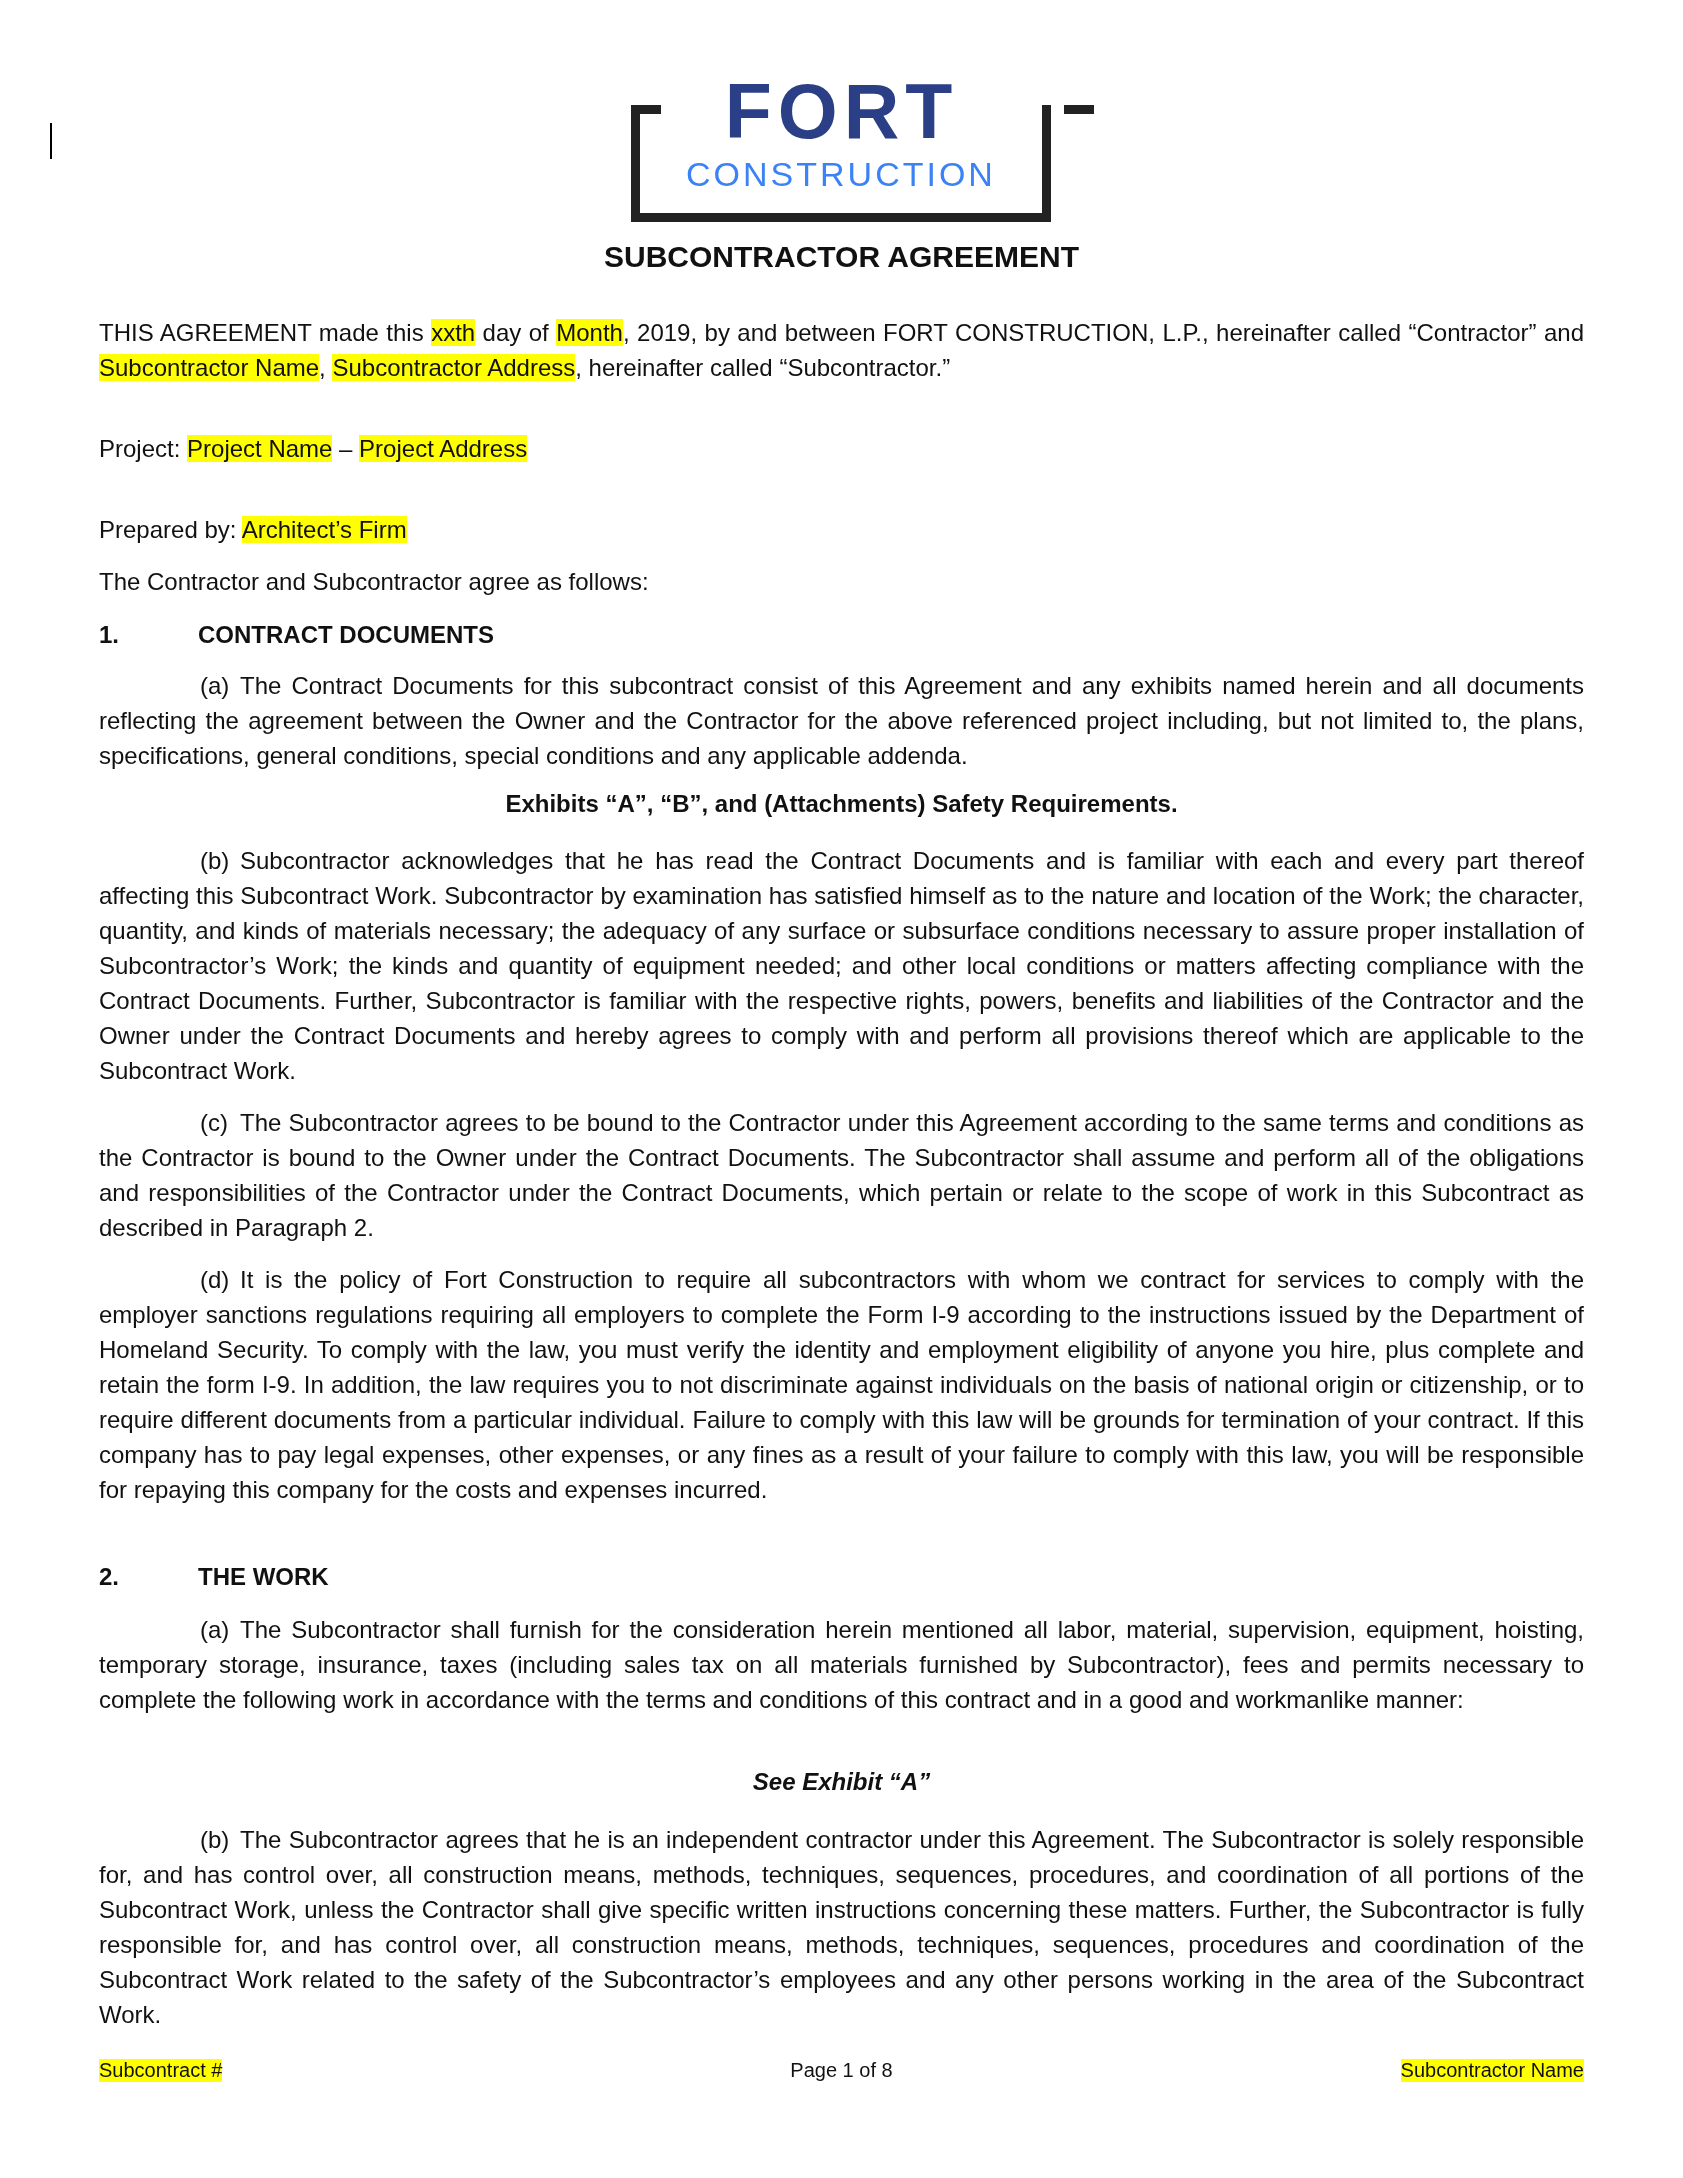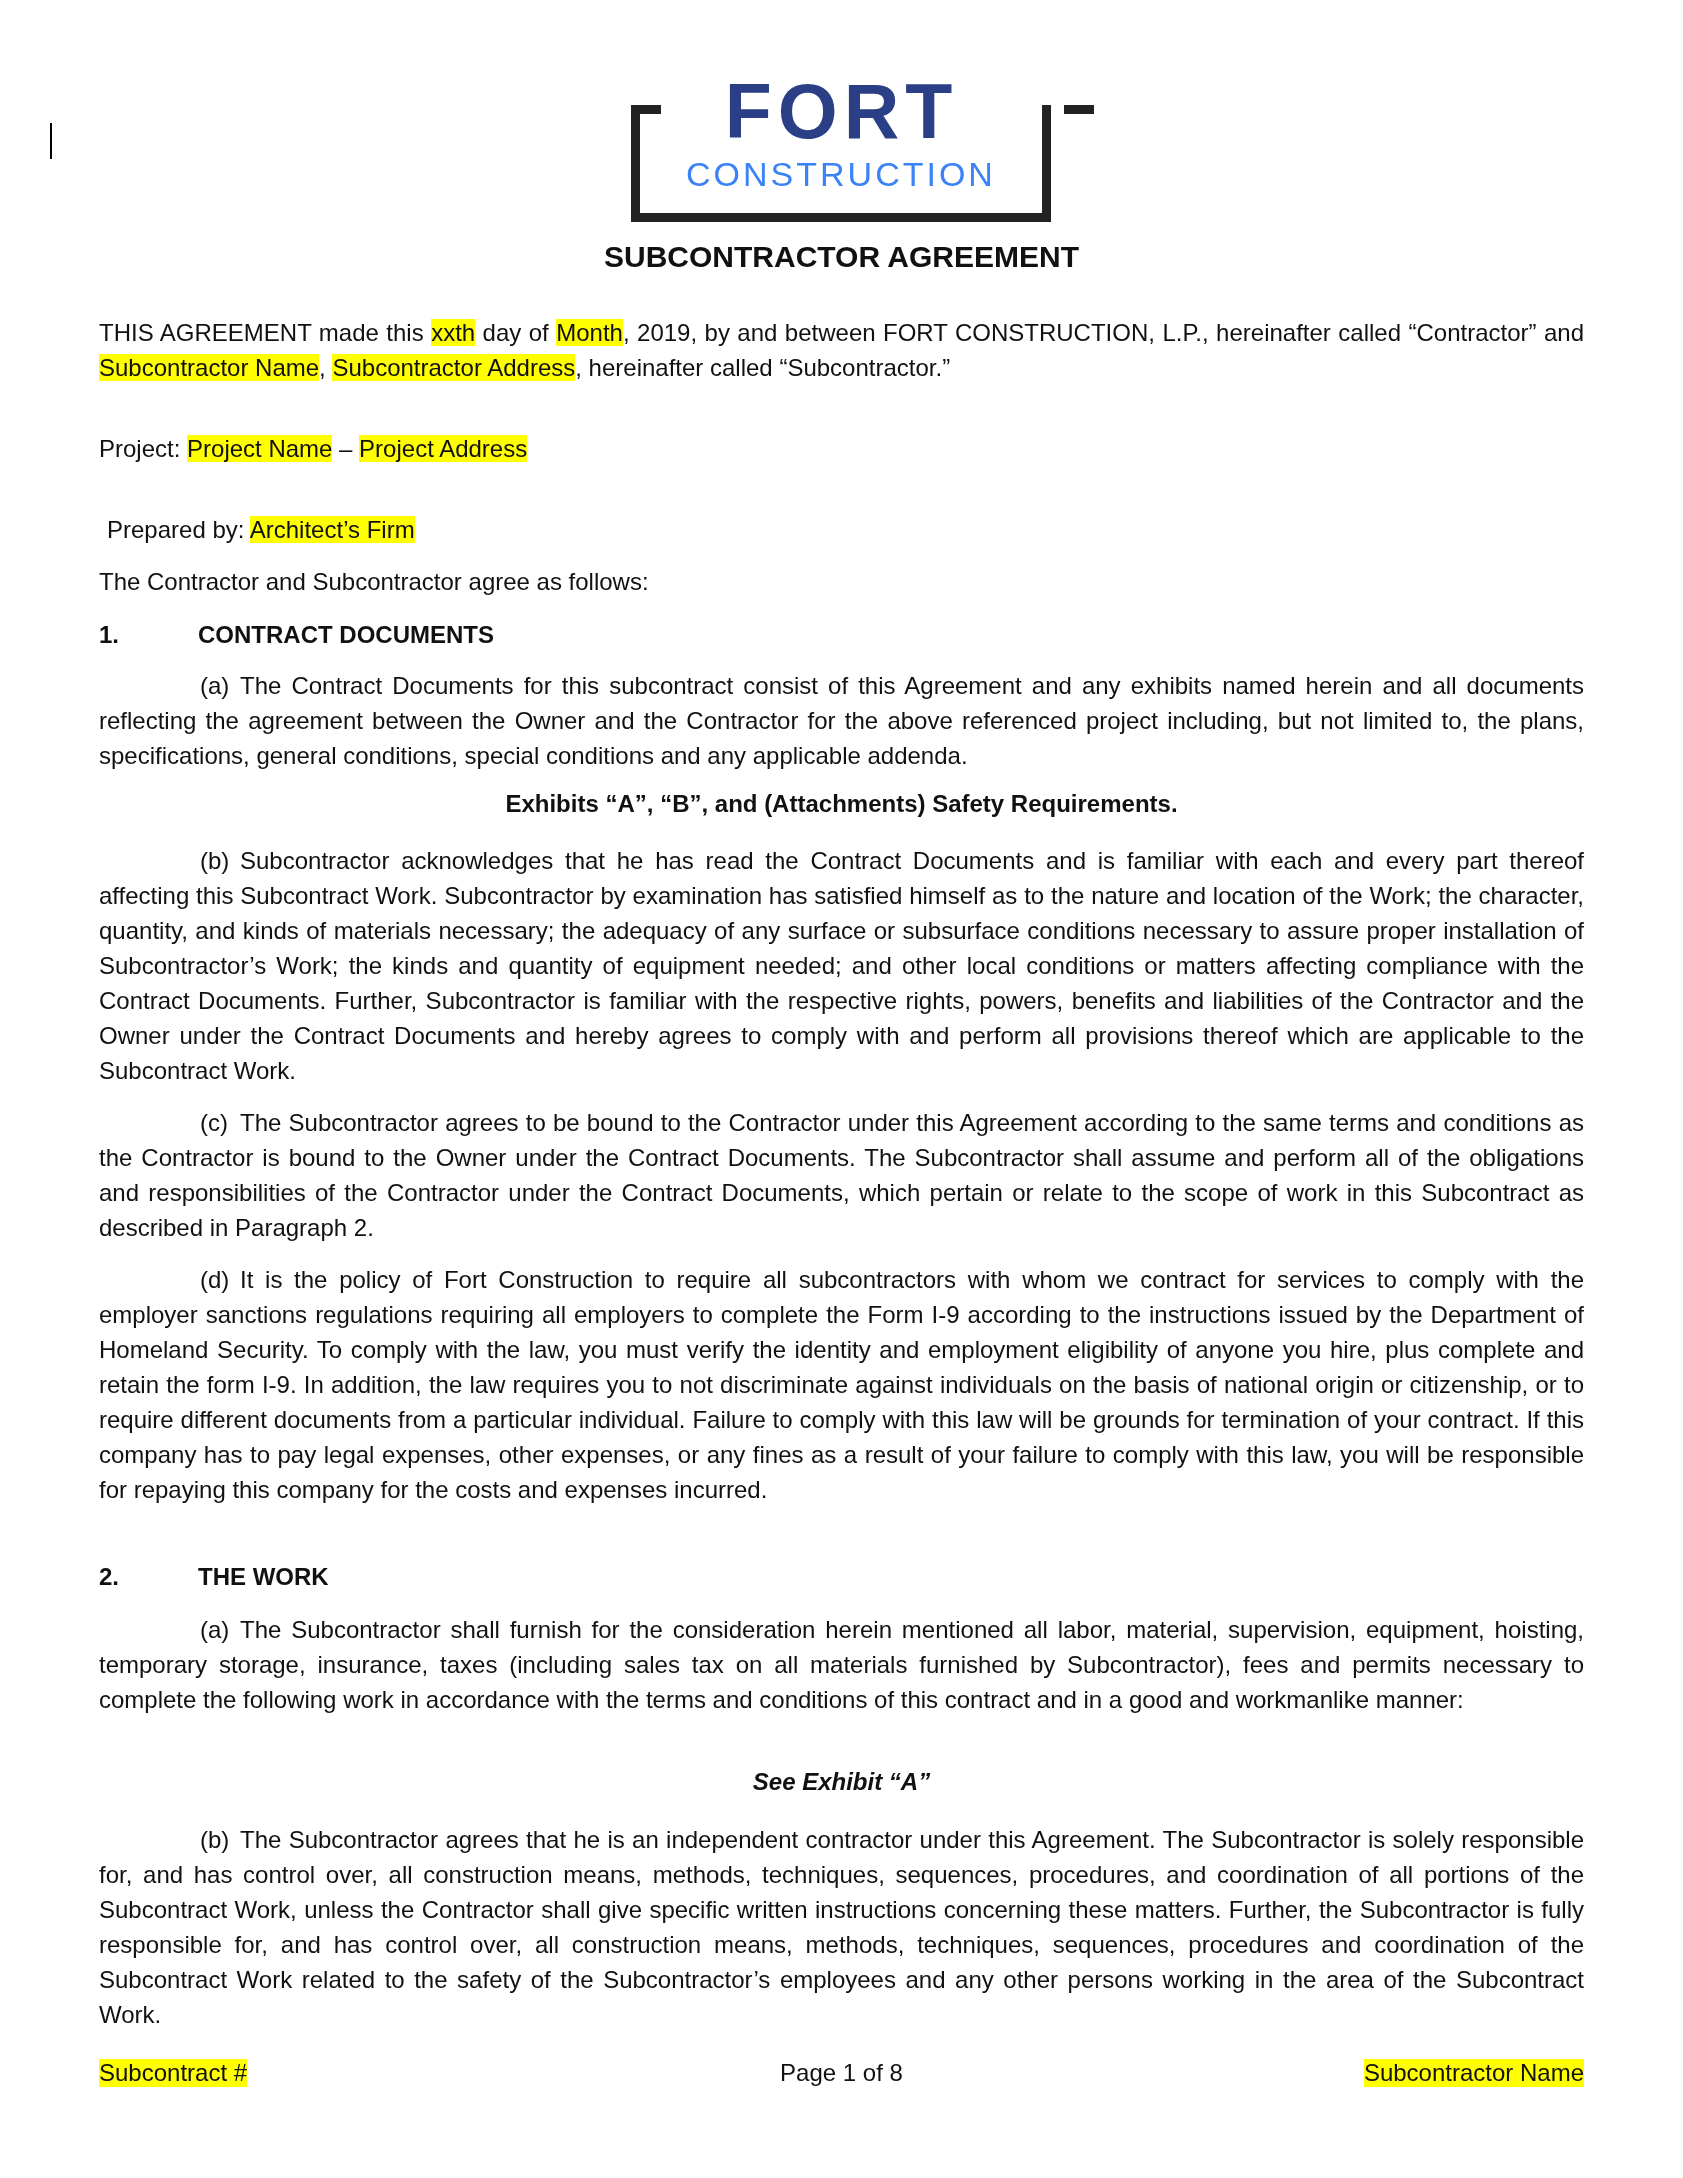--- a/index.html
+++ b/index.html
@@ -19,21 +19,21 @@
   .title { position: absolute; left: 0; width: 1683px; top: 240px; text-align: center;
            font-size: 30px; font-weight: bold; }
   .p { position: absolute; left: 99px; width: 1485px; font-size: 24px; line-height: 35px; }
   .just { text-align: justify; text-align-last: left; }
   .hl { background: #ffff00; }
   .ind { display: inline-block; width: 141px; padding-left: 101px; box-sizing: border-box; }
   .sec { position: absolute; left: 99px; font-size: 24px; font-weight: bold; line-height: 35px; }
   .sec .num { display: inline-block; width: 99px; }
   .center { position: absolute; left: 0; width: 1683px; text-align: center; font-size: 24px; font-weight: bold; }
   .italic { font-style: italic; }
-  .footer { position: absolute; left: 99px; width: 1485px; top: 2059px; font-size: 24px; height: 35px; }
+  .footer { position: absolute; left: 99px; width: 1485px; top: 2059px; font-size: 20px; height: 35px; }
   .footer .l { position: absolute; left: 0; top: 0; }
   .footer .c { position: absolute; left: 0; width: 1485px; text-align: center; top: 0; }
   .footer .r { position: absolute; right: 0; top: 0; }
 </style>
 </head>
 <body>
 
 <div class="cursor"></div>
 
 <div class="logo">
@@ -43,21 +43,21 @@
   <div class="fort">FORT</div>
   <div class="construction">CONSTRUCTION</div>
 </div>
 
 <div class="title">SUBCONTRACTOR AGREEMENT</div>
 
 <div class="p just" style="top:315px;"><span>THIS AGREEMENT made this </span><span class="hl">xxth</span><span> day of </span><span class="hl">Month</span><span>, 2019, by and between FORT CONSTRUCTION, L.P., hereinafter called “Contractor” and </span><span class="hl">Subcontractor Name</span><span>, </span><span class="hl">Subcontractor Address</span><span>, hereinafter called “Subcontractor.”</span></div>
 
 <div class="p" style="top:431px;"><span>Project: </span><span class="hl">Project Name</span><span> – </span><span class="hl">Project Address</span></div>
 
-<div class="p" style="top:512px;margin-left:8px;"><span>Prepared by: </span><span class="hl">Architect’s Firm</span></div>
+<div class="p" style="top:512px;"><span>Prepared by: </span><span class="hl">Architect’s Firm</span></div>
 
 <div class="p" style="top:564px;">The Contractor and Subcontractor agree as follows:</div>
 
 <div class="sec" style="top:617px;"><span class="num">1.</span><span>CONTRACT DOCUMENTS</span></div>
 
 <div class="p just" style="top:668px;"><span class="ind">(a)</span><span>The Contract Documents for this subcontract consist of this Agreement and any exhibits named herein and all documents reflecting the agreement between the Owner and the Contractor for the above referenced project including, but not limited to, the plans, specifications, general conditions, special conditions and any applicable addenda.</span></div>
 
 <div class="center" style="top:790px;">Exhibits “A”, “B”, and (Attachments) Safety Requirements.</div>
 
 <div class="p just" style="top:843px;"><span class="ind">(b)</span><span>Subcontractor acknowledges that he has read the Contract Documents and is familiar with each and every part thereof affecting this Subcontract Work.  Subcontractor by examination has satisfied himself as to the nature and location of the Work; the character, quantity, and kinds of materials necessary; the adequacy of any surface or subsurface conditions necessary to assure proper installation of Subcontractor’s Work; the kinds and quantity of equipment needed; and other local conditions or matters affecting compliance with the Contract Documents.  Further, Subcontractor is familiar with the respective rights, powers, benefits and liabilities of the Contractor and the Owner under the Contract Documents and hereby agrees to comply with and perform all provisions thereof which are applicable to the Subcontract Work.</span></div>

